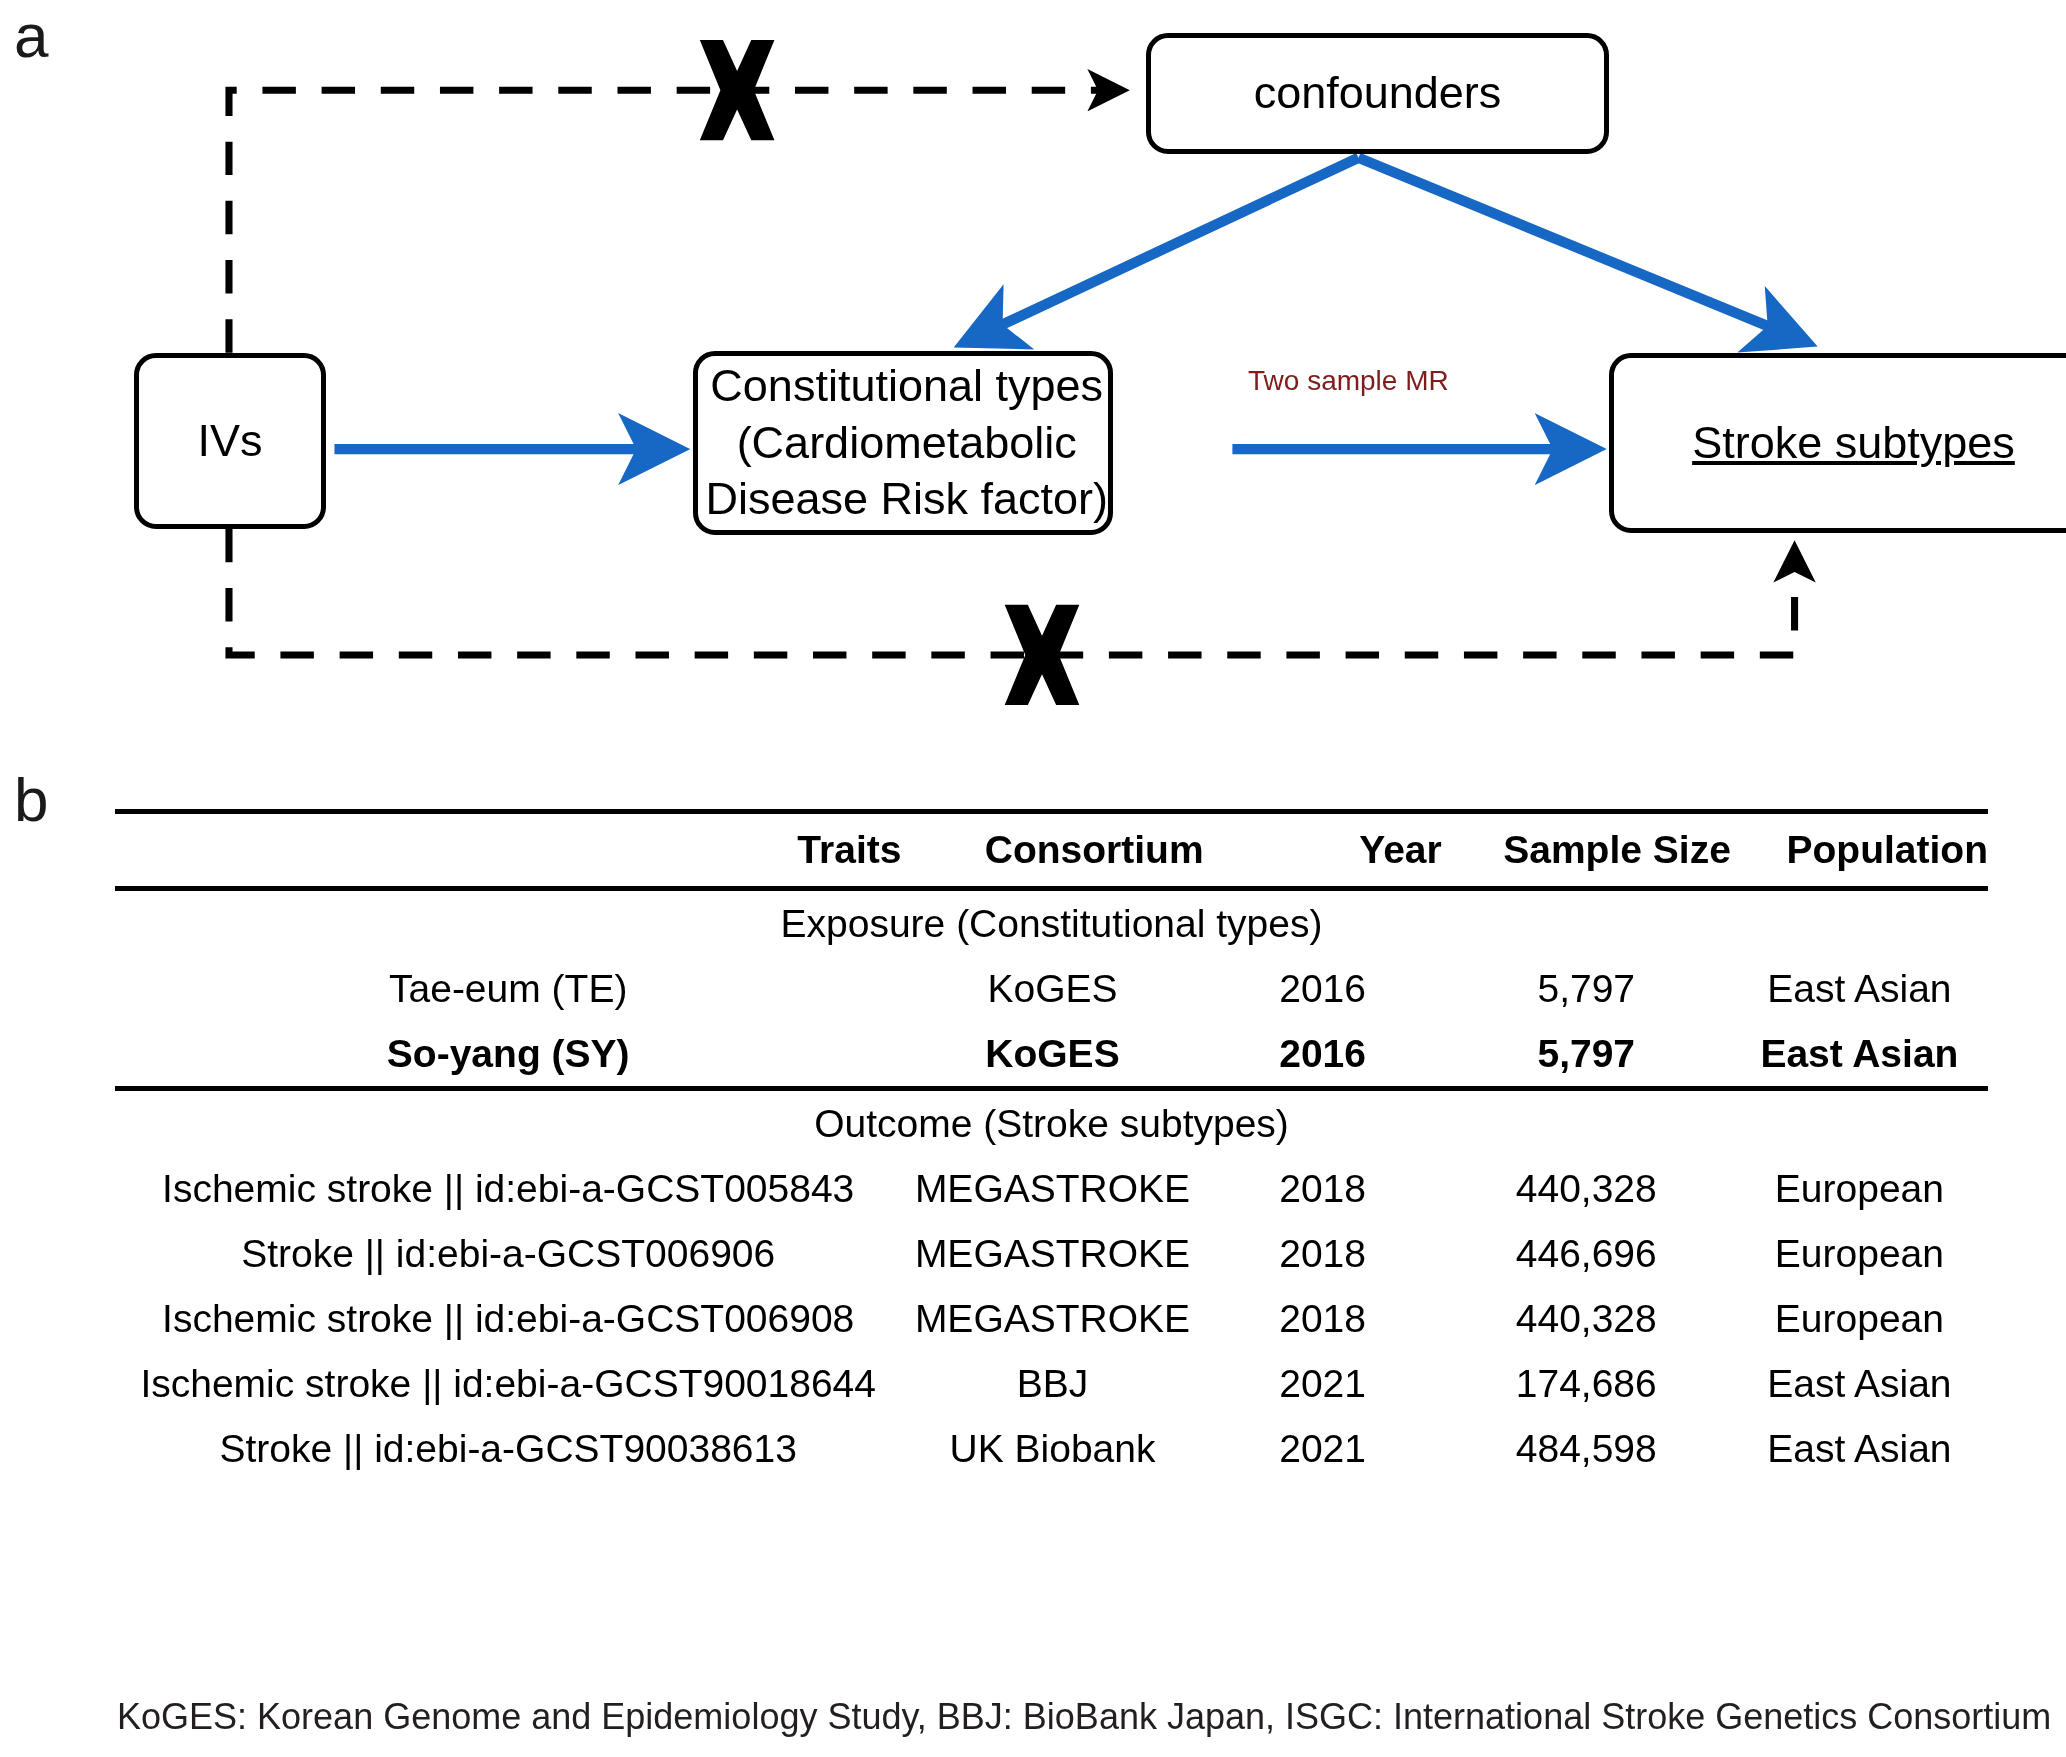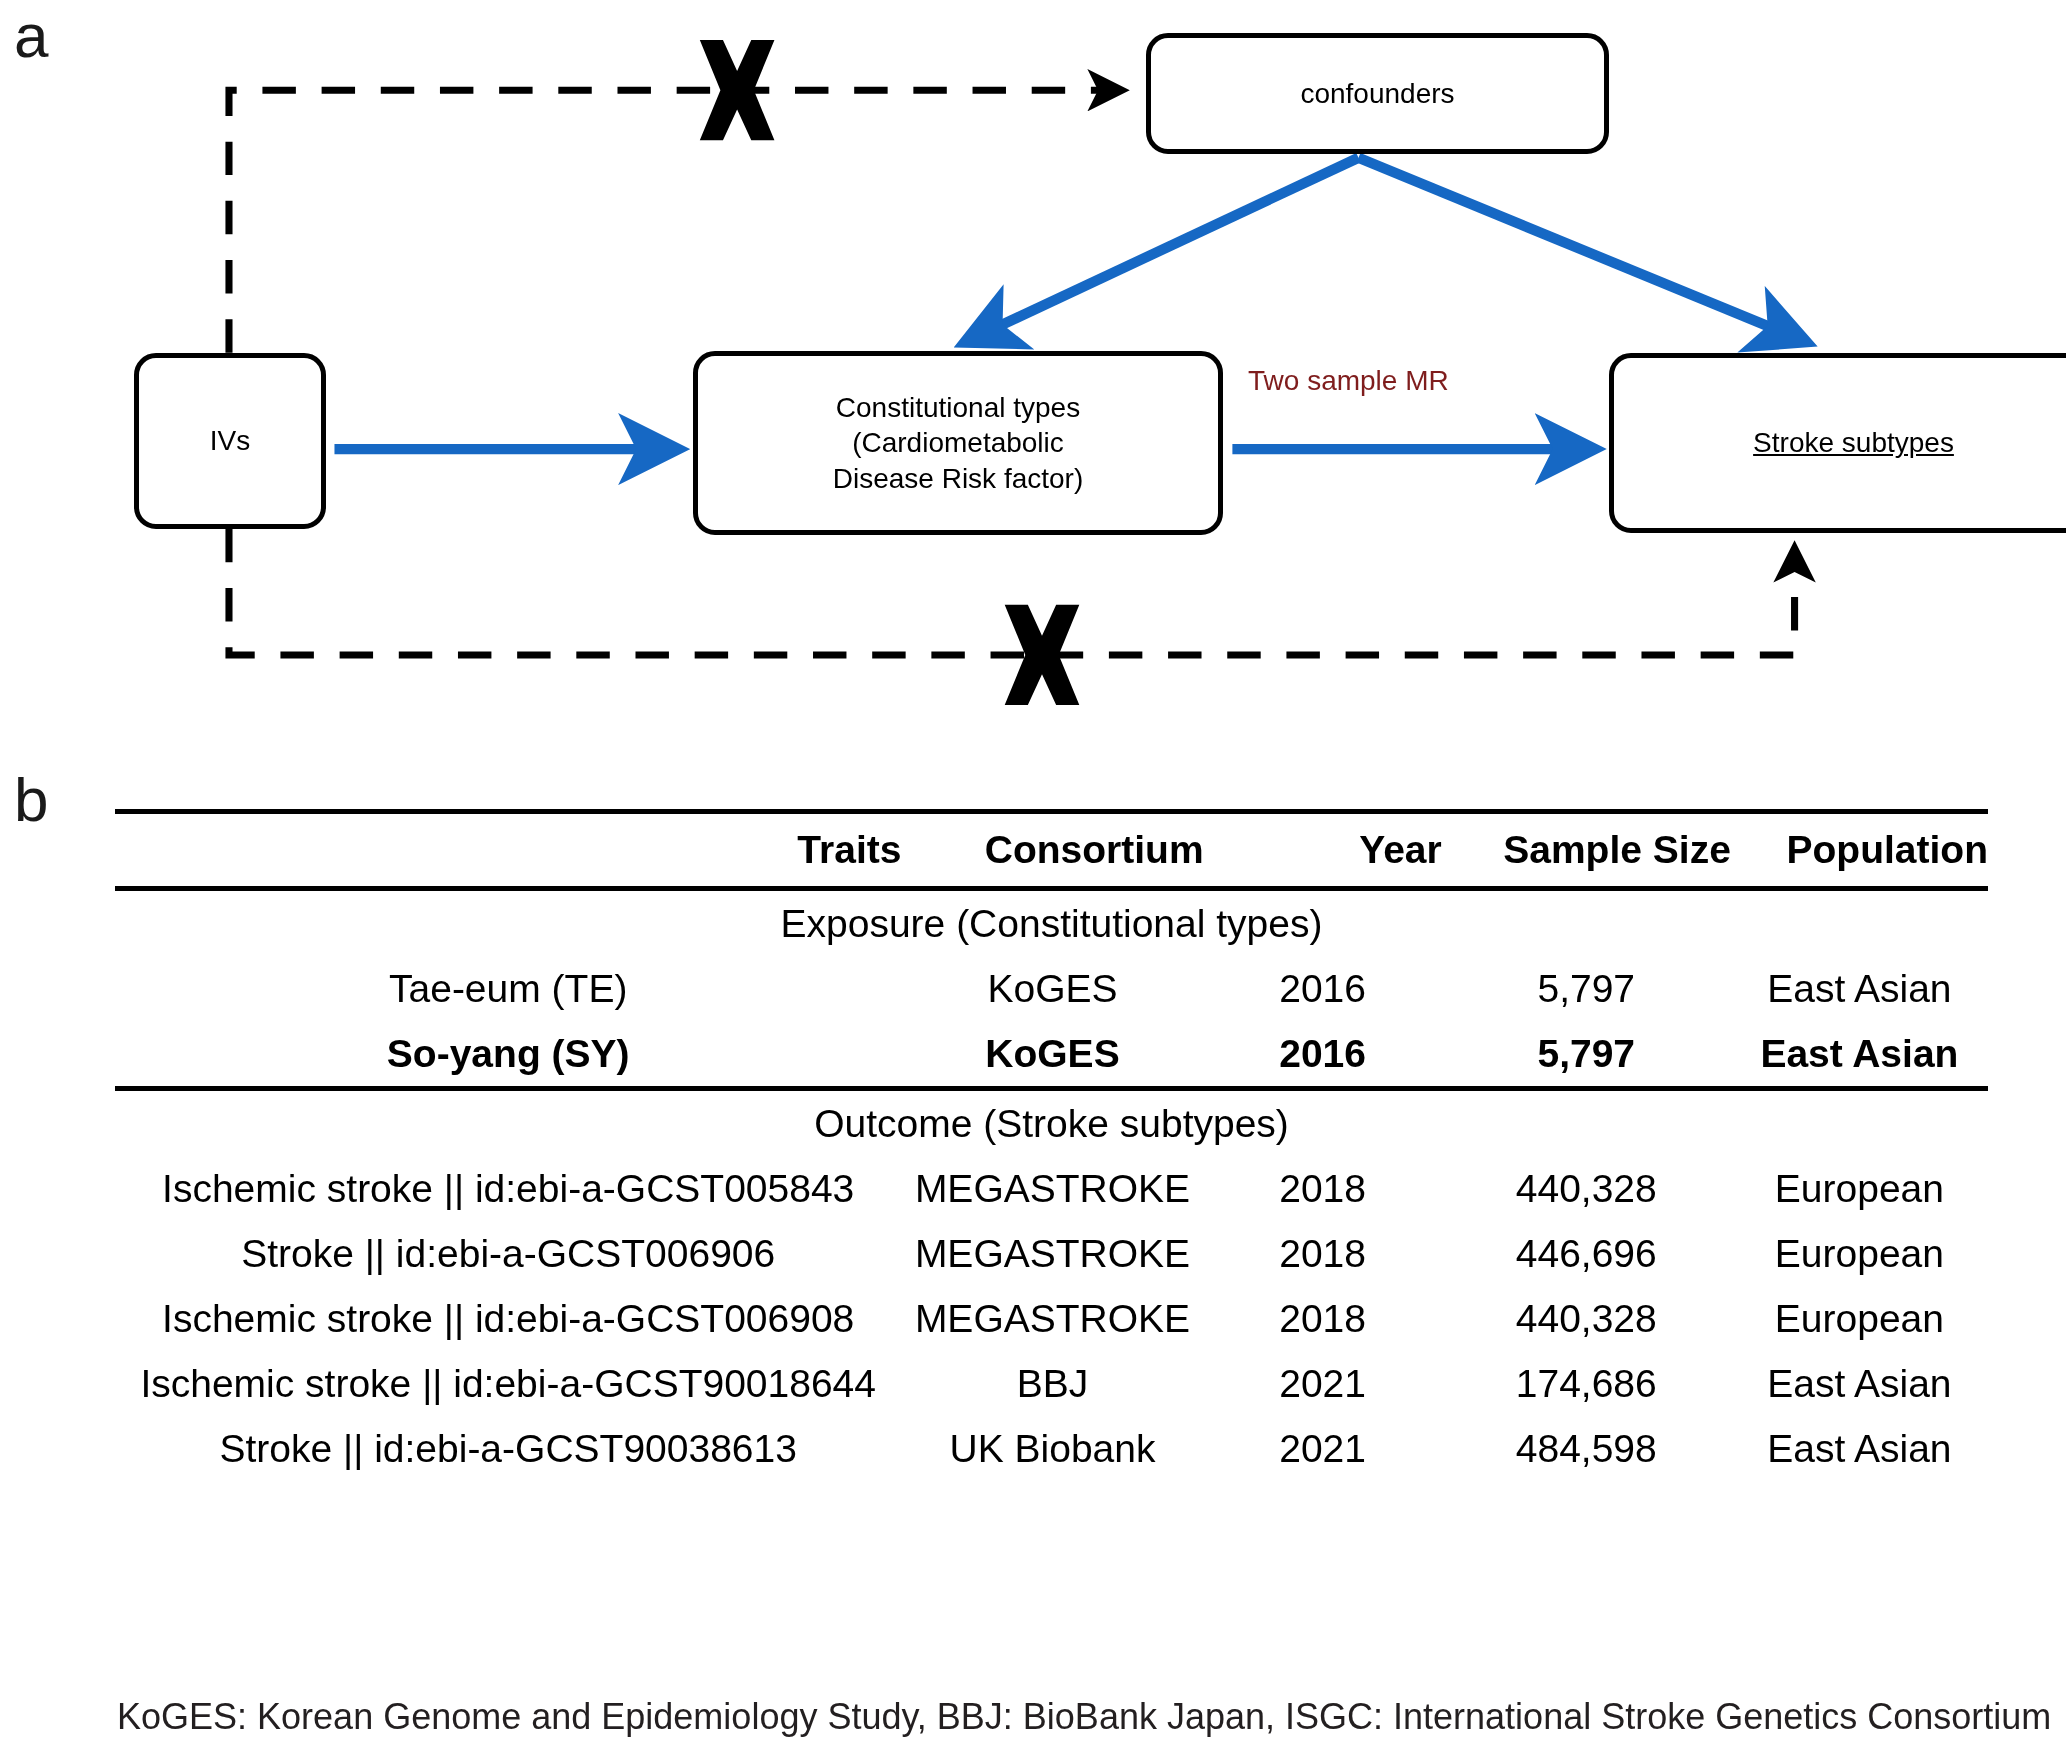--- a/index.html
+++ b/index.html
@@ -47,27 +47,27 @@
     position: absolute;
     box-sizing: border-box;
     border: 5.8px solid #000000;
     border-radius: 22px;
     background: #ffffff;
     display: flex;
     align-items: center;
     justify-content: center;
     text-align: center;
     font-family: "Liberation Sans", sans-serif;
-    font-size: 28px;
+    font-size: 45px;
     line-height: 1.26;
     color: #000000;
     z-index: 3;
   }
   #node-ivs            { left: 134px;  top: 353px;  width: 192px; height: 176px; }
-  #node-exposure       { left: 693px; top: 351px;  width: 530px; height: 184px; }
+  #node-exposure       { left: 693px; top: 351px;  width: 420px; height: 184px; justify-content: flex-end; }
   #node-confounders    { left: 1146px; top: 33px;   width: 463px; height: 121px; }
   #node-outcome        { left: 1609px; top: 353px;  width: 489px; height: 180px; text-decoration: underline; }
 
   .edge-label {
     position: absolute;
     font-family: "Liberation Sans", sans-serif;
     font-size: 28px;
     color: #7f1d1d;
     white-space: nowrap;
     z-index: 4;

